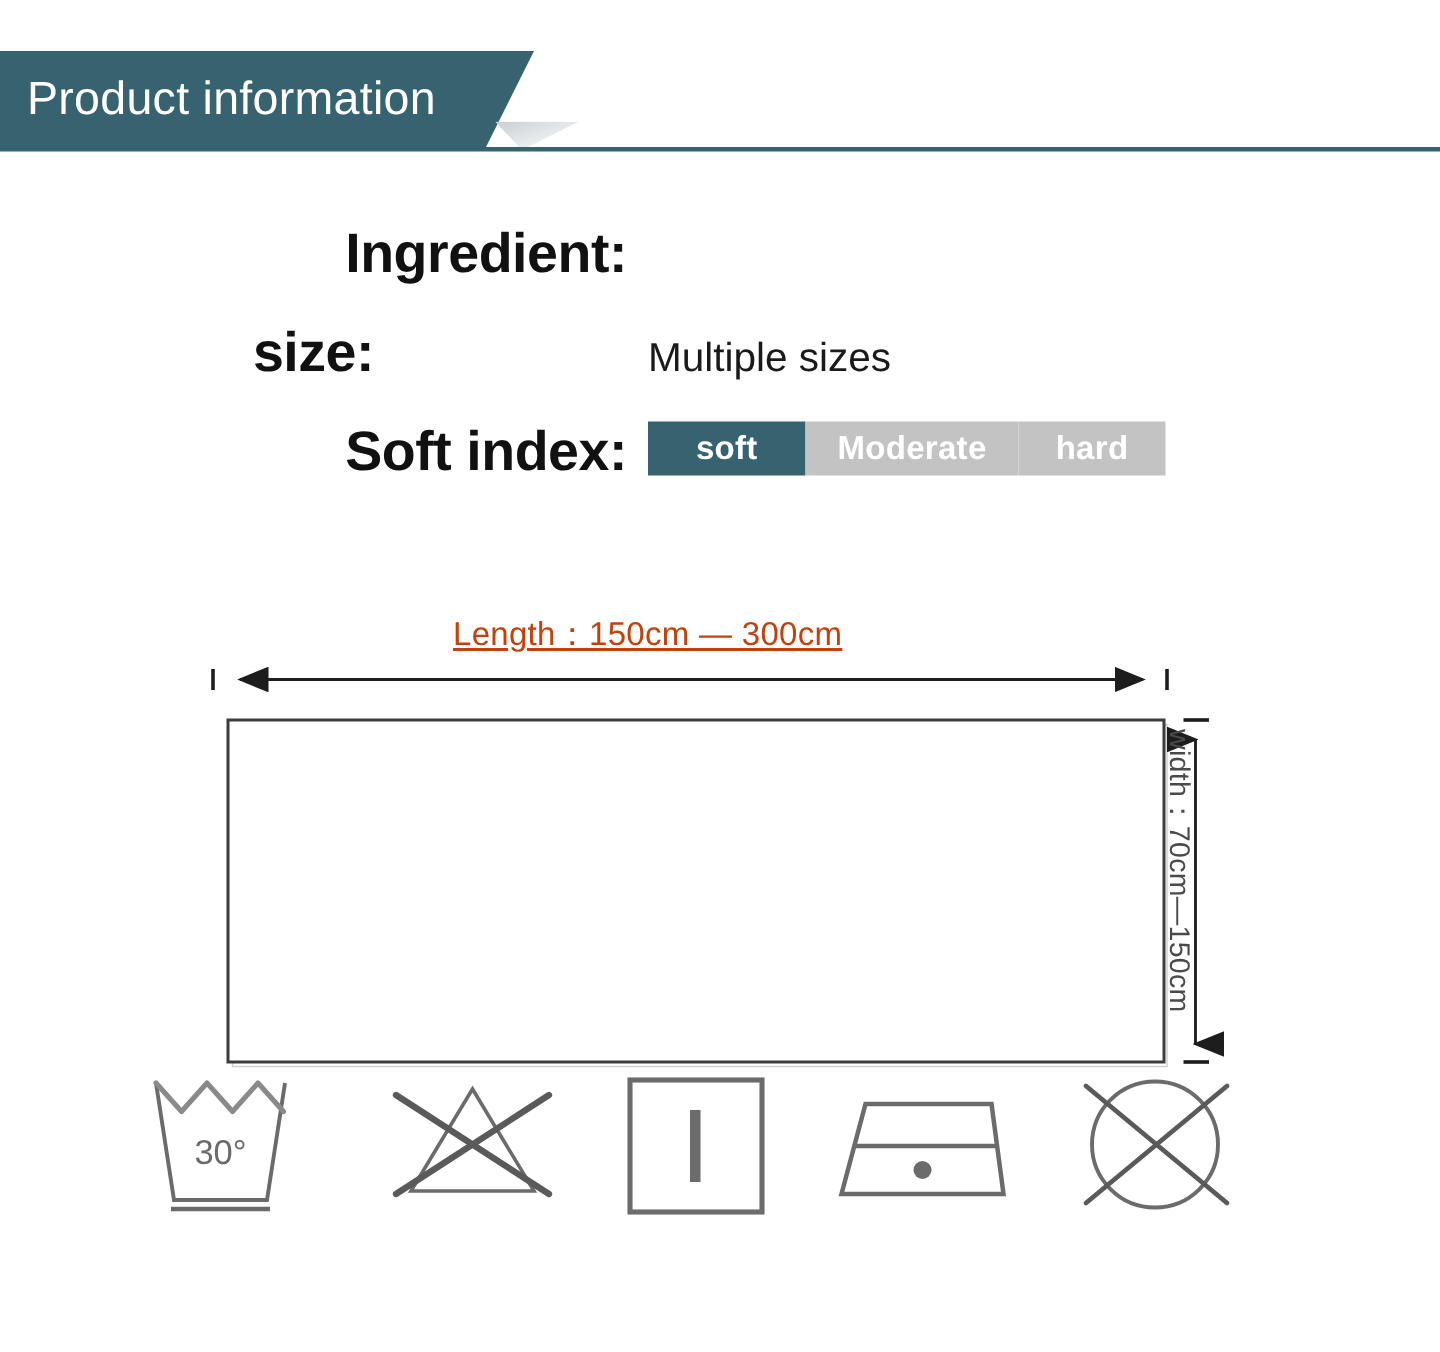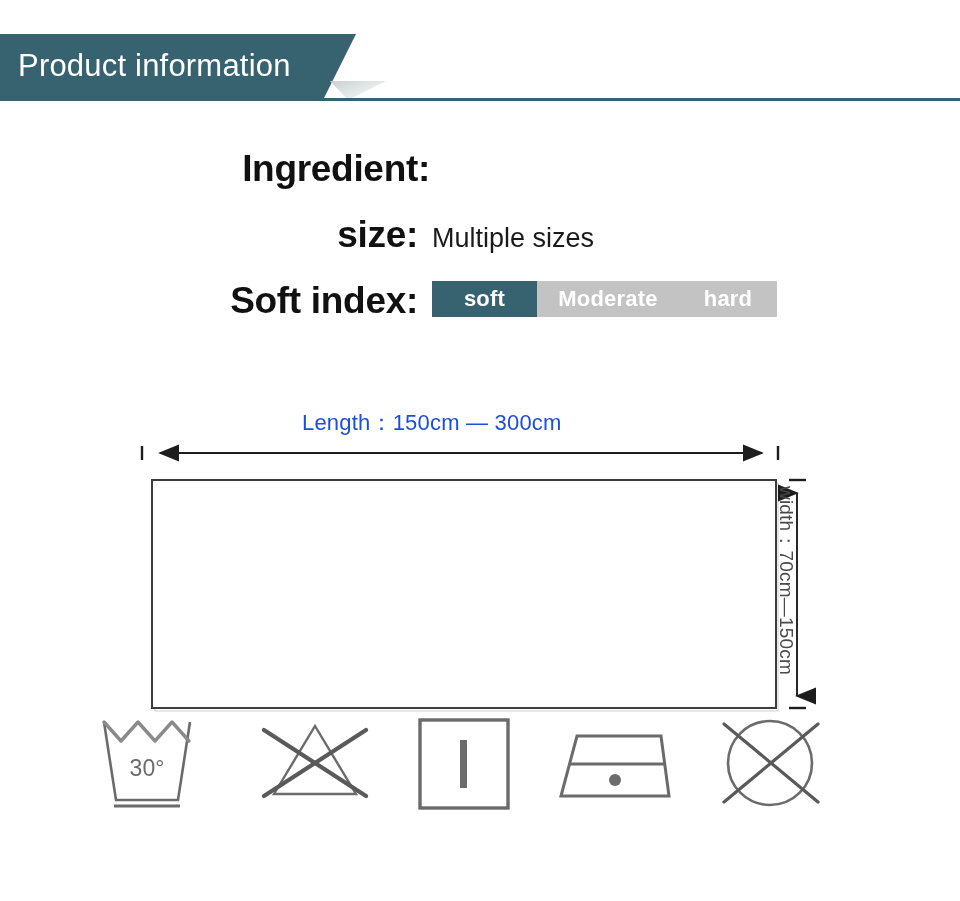--- a/index.html
+++ b/index.html
@@ -82,22 +82,22 @@
     letter-spacing: -0.3px;
     white-space: nowrap;
   }
   .spec-value {
     font-size: 27px;
     color: #1a1a1a;
     font-weight: 400;
     white-space: nowrap;
     padding-left: 14px;
   }
-  .row-ingredient .spec-label { width: 418px; margin-left: 12px; }
-  .row-size .spec-label { width: 418px; }
+  .row-ingredient .spec-label { width: 418px; }
+  .row-size .spec-label { width: 418px; text-align: center; }
   .row-soft .spec-label { width: 418px; }
 
   
   .soft-bar {
     display: flex;
     margin-left: 14px;
     height: 36px;
     width: 345px;
     position: relative;
     top: -7px;
@@ -130,23 +130,24 @@
     left: 0;
     top: 398px;
     width: 960px;
     height: 330px;
   }
   .length-label {
     position: absolute;
     left: 302px;
     top: 10px;
     font-size: 22px;
-    color: #1d4ed8;
-    white-space: nowrap;
-    letter-spacing: 0.2px;
+    color: #c2410c;
+    white-space: nowrap;
+    letter-spacing: 0.2px;
+    text-decoration: underline;
   }
   .dim-svg {
     position: absolute;
     left: 0;
     top: 0;
   }
   .width-label {
     position: absolute;
     left: 799px;
     top: 88px;

